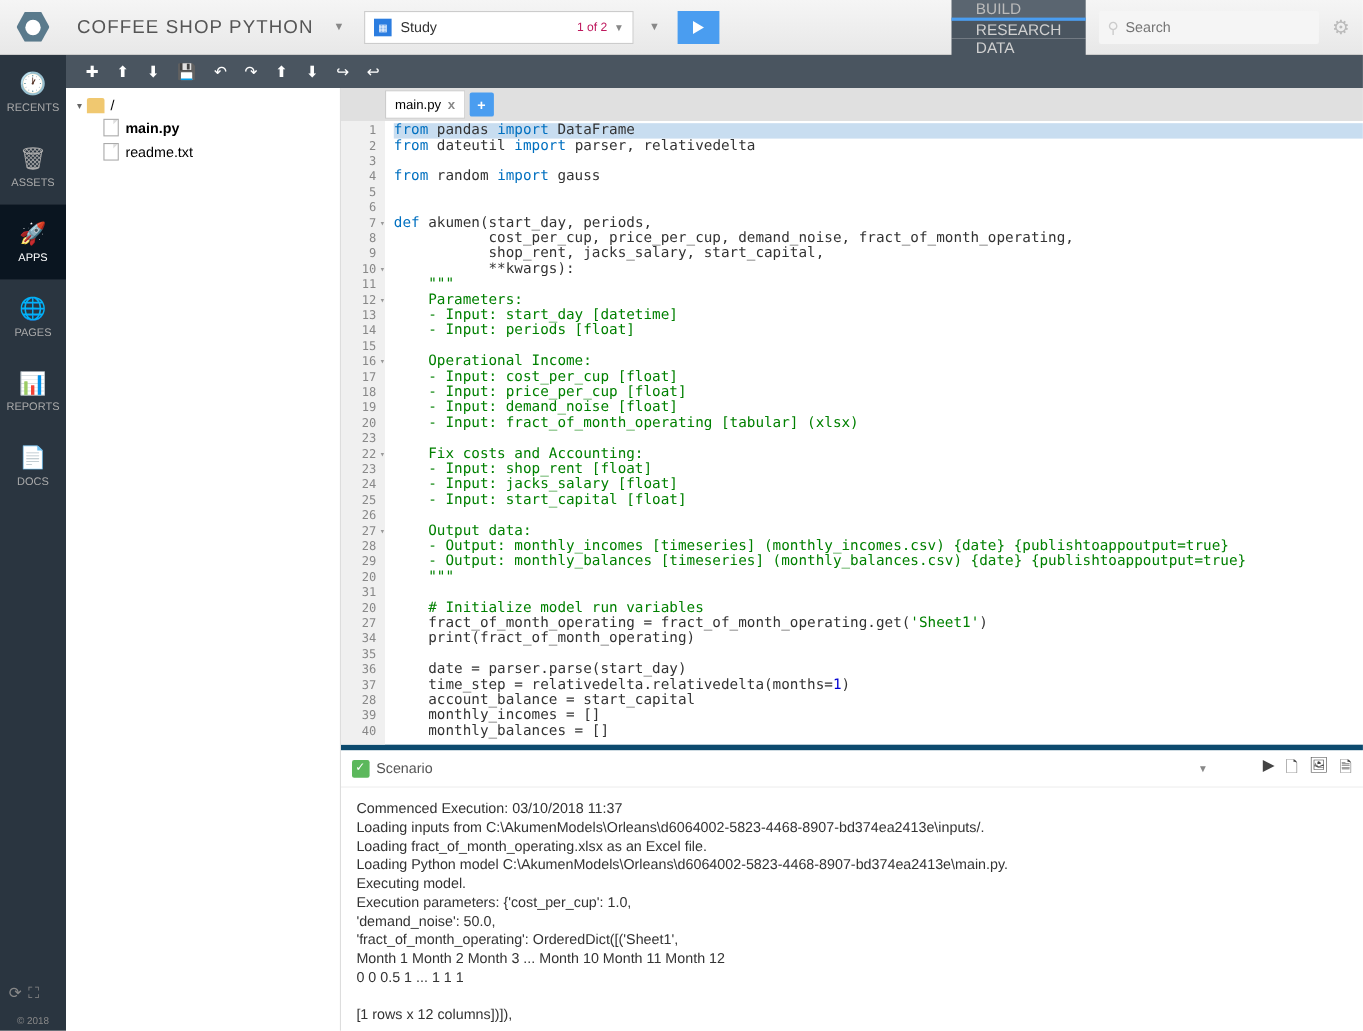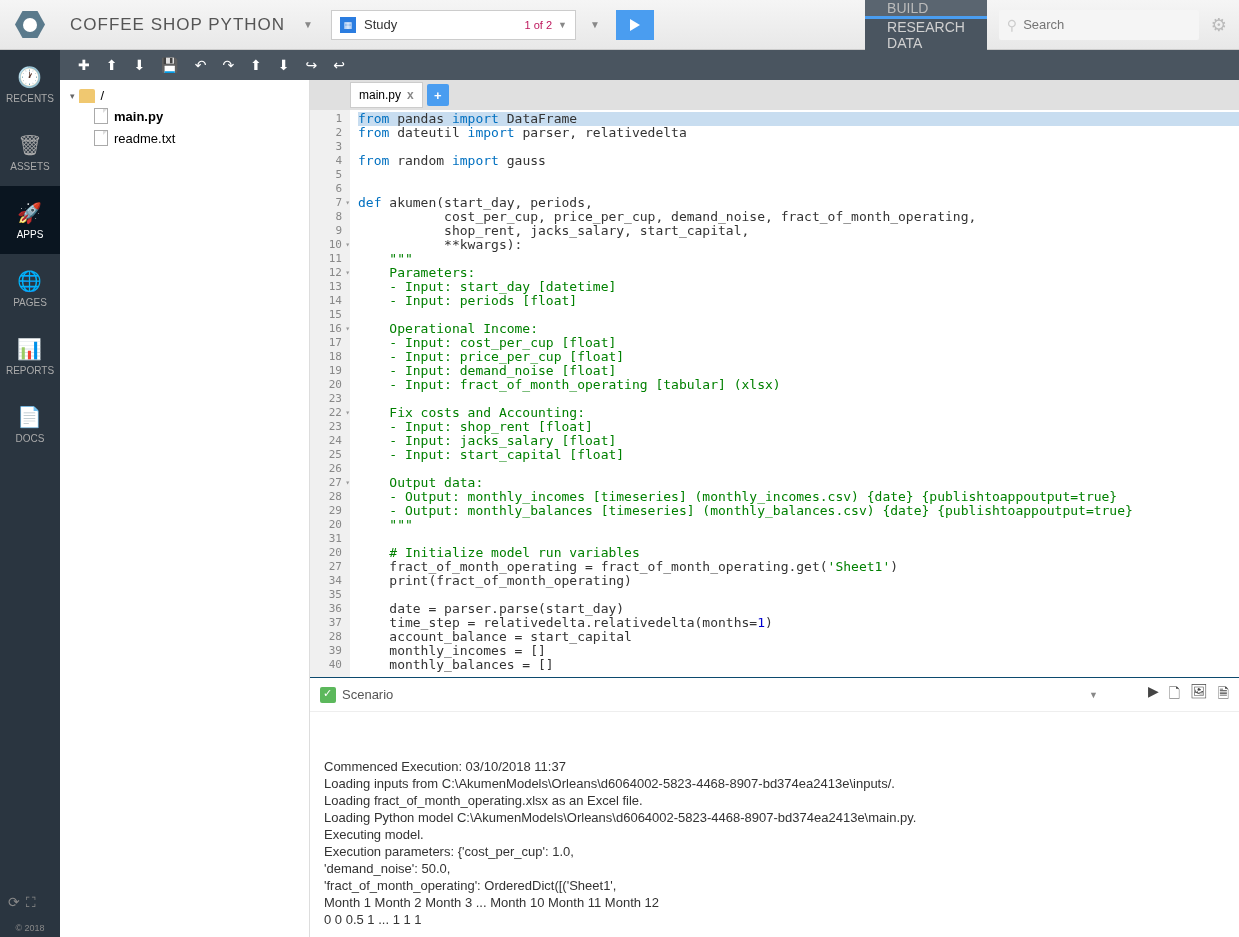--- a/index.html
+++ b/index.html
@@ -62,21 +62,21 @@
 .fold { position: absolute; right: -8px; font-size: 8px; color: #999; }
 .code { flex: 1; padding-left: 8px; line-height: 14px; padding-top: 2px; white-space: pre; color: #333; }
 .code div { height: 14px; }
 .kw { color: #0070c0; }
 .fn { color: #333; }
 .str { color: #008000; }
 .com { color: #008000; }
 .num { color: #0000d0; }
 .hl { background: #c8ddf0; }
 
-.console-area { height: 260px; border-top: 1px solid #0c4a6e; display: flex; flex-direction: column; gap: 36px; }
+.console-area { height: 260px; border-top: 5px solid #0c4a6e; display: flex; flex-direction: column; }
 .console-header { height: 34px; display: flex; align-items: center; padding: 0 10px; border-bottom: 1px solid #eee; }
 .scenario-check { width: 16px; height: 16px; background: #5cb85c; border-radius: 2px; margin-right: 6px; position: relative; }
 .scenario-check::after { content: '✓'; color: #fff; font-size: 11px; position: absolute; left: 3px; top: 0; }
 .scenario-label { color: #555; flex: 1; }
 .console-btns { display: flex; gap: 10px; color: #444; font-size: 14px; margin-left: 30px; }
 .console-btns span { cursor: pointer; }
 .console-output { flex: 1; padding: 10px 14px; font-family: Liberation Sans, sans-serif; font-size: 13px; color: #333; line-height: 17px; white-space: pre-wrap; overflow-y: auto; }
 </style>
 </head>
 <body>

